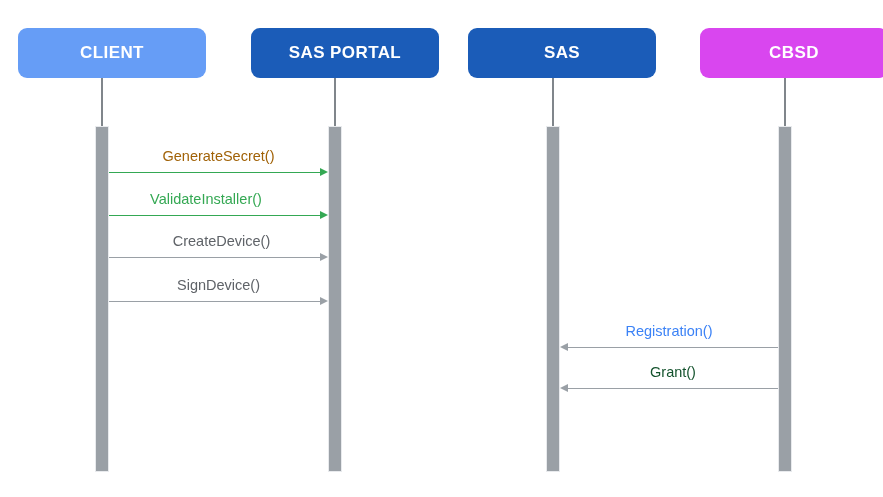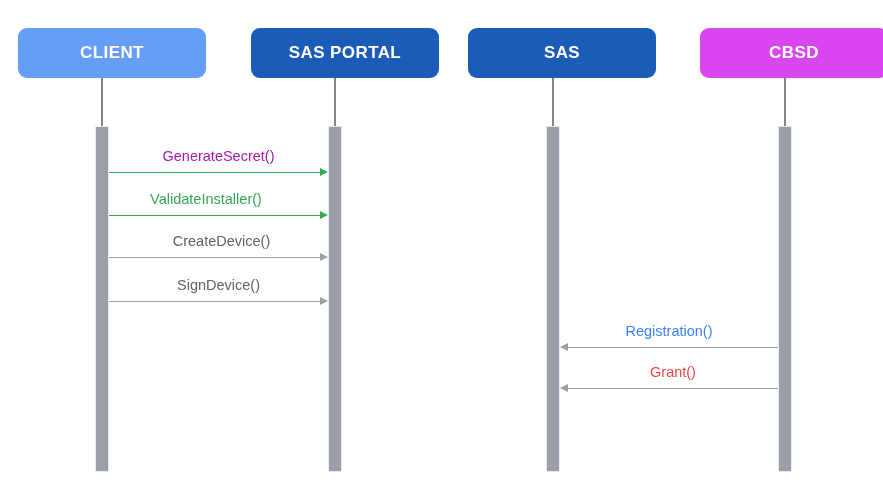--- a/index.html
+++ b/index.html
@@ -83,21 +83,21 @@
   <div class="lifeline" style="left:101px;"></div>
   <div class="lifeline" style="left:334px;"></div>
   <div class="lifeline" style="left:552px;"></div>
   <div class="lifeline" style="left:784px;"></div>
 
   <div class="activation-bar" style="left:95px;"></div>
   <div class="activation-bar" style="left:328px;"></div>
   <div class="activation-bar" style="left:546px;"></div>
   <div class="activation-bar" style="left:778px;"></div>
 
-  <div class="msg-label" style="left: 109px; top: 148px; width: 219px; color: #a21caf;">GenerateSecret()</div>
+  <div class="msg-label" style="left: 109px; top: 148px; width: 219px; color: #a16207;">GenerateSecret()</div>
   <div class="arrow right" style="left: 109px; top: 168px; width: 219px; color: rgb(52, 168, 83);">
     <span class="line"></span>
     <span class="head"></span>
   </div>
 
   <div class="msg-label" style="left: 109px; top: 191px; width: 194px; color: rgb(52, 168, 83);">ValidateInstaller()</div>
   <div class="arrow right" style="left: 109px; top: 211px; width: 219px; color: rgb(52, 168, 83);">
     <span class="line"></span>
     <span class="head"></span>
   </div>
@@ -113,19 +113,19 @@
     <span class="line"></span>
     <span class="head"></span>
   </div>
 
   <div class="msg-label" style="left: 560px; top: 323px; width: 218px; color: #3b82f6;">Registration()</div>
   <div class="arrow left" style="left: 560px; top: 343px; width: 218px; color: rgb(154, 160, 166);">
     <span class="line"></span>
     <span class="head"></span>
   </div>
 
-  <div class="msg-label" style="left: 560px; top: 364px; width: 226px; color: #ef4444;">Grant()</div>
+  <div class="msg-label" style="left: 560px; top: 364px; width: 226px; color: #14532d;">Grant()</div>
   <div class="arrow left" style="left: 560px; top: 384px; width: 218px; color: rgb(154, 160, 166);">
     <span class="line"></span>
     <span class="head"></span>
   </div>
 
 </div>
 
 </body></html>

